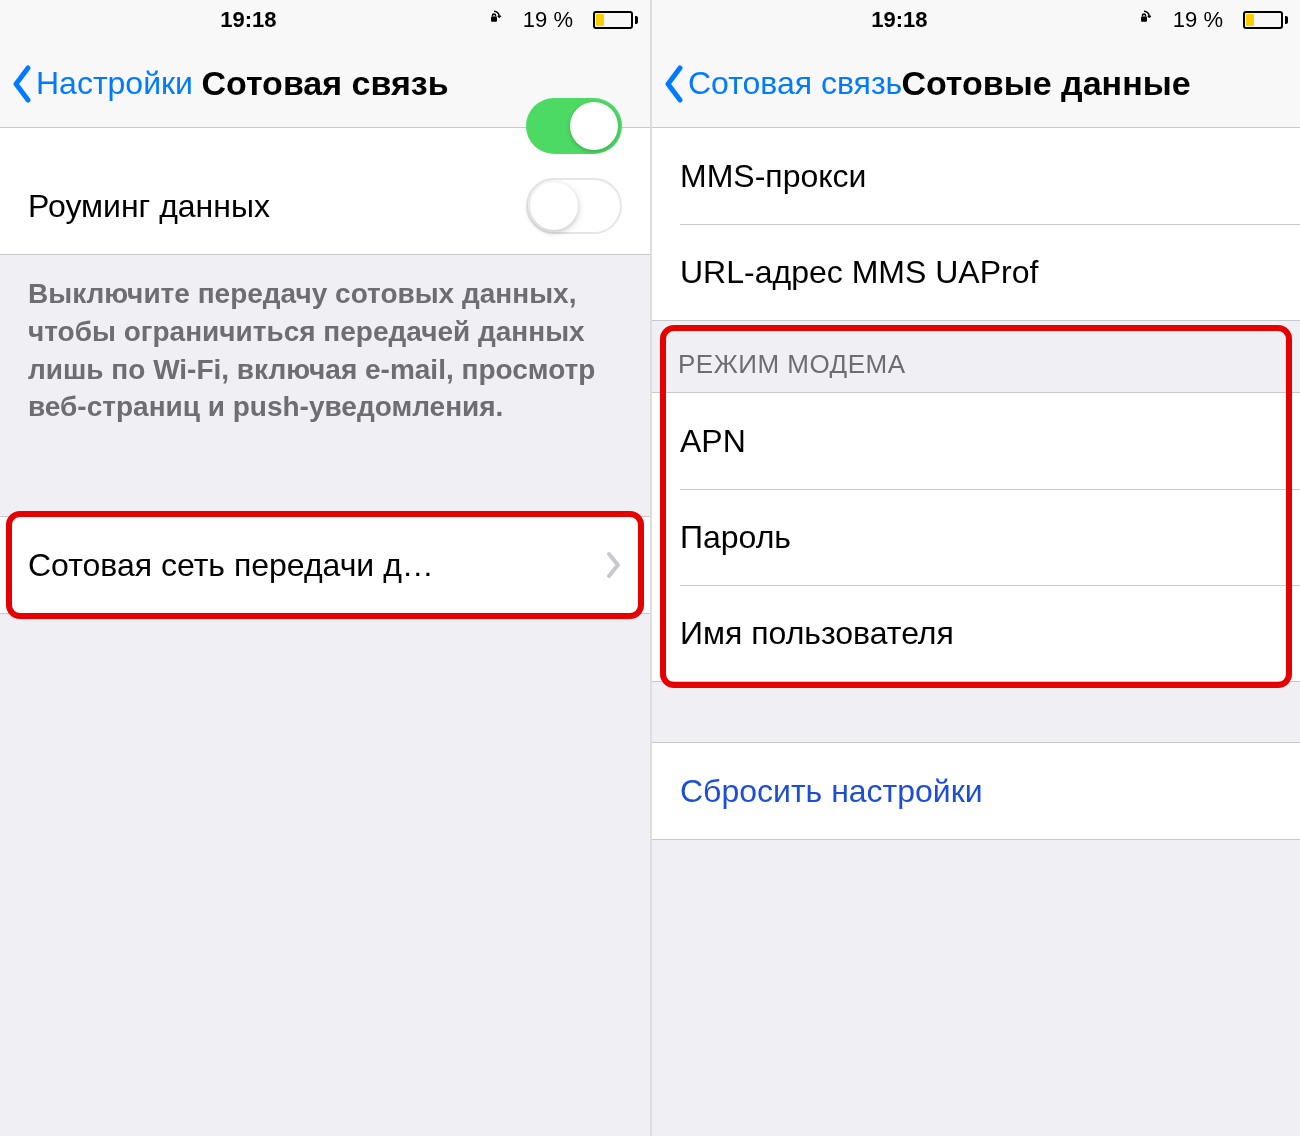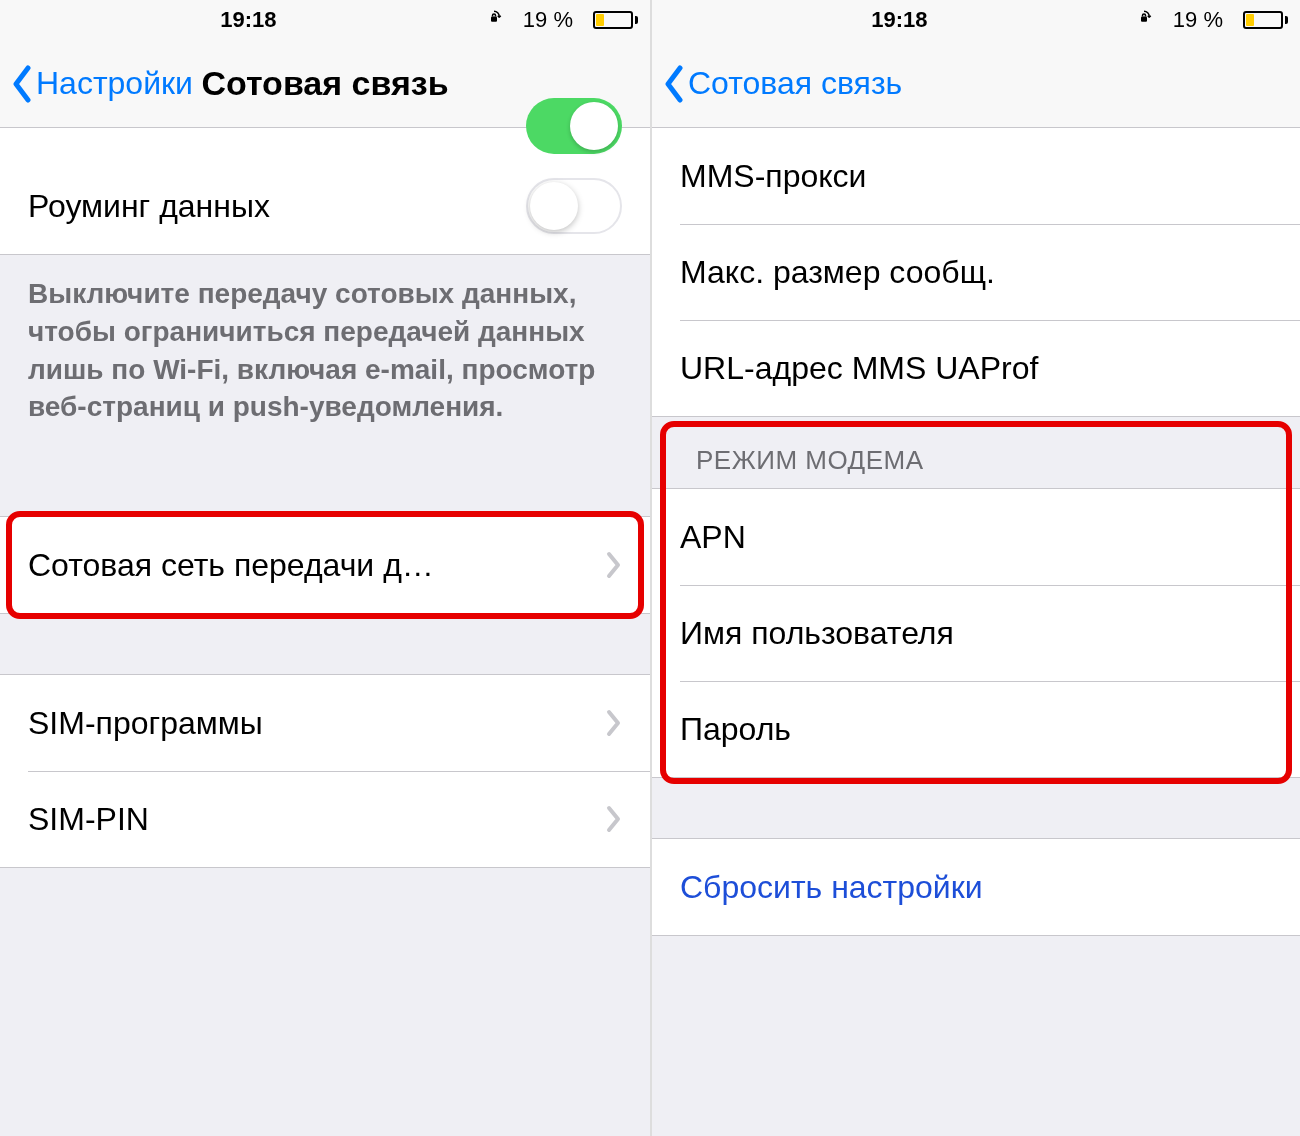--- a/index.html
+++ b/index.html
@@ -151,21 +151,21 @@
 
   .footer-text {
     padding: 20px 28px 30px;
     font-size: 28px;
     line-height: 1.35;
     color: #6d6d72;
     font-weight: bold;
   }
 
   .section-header {
-    padding: 28px 44px 12px;
+    padding: 28px 26px 12px;
     font-size: 26px;
     color: #6d6d72;
     letter-spacing: 0.5px;
   }
   .gap { height: 60px; }
 
   
   .highlight-box {
     position: absolute;
     border: 6px solid #e60000;
@@ -233,38 +233,20 @@
         <svg viewBox="0 0 16 28">
             <polyline points="3,3 12,14 3,25" fill="none" stroke="#c7c7cc" stroke-width="4" stroke-linecap="round" stroke-linejoin="round"></polyline>
           </svg>
       </span>
     </div>
     <div class="highlight-box" style="left:6px; right:6px; top:-6px; bottom:-6px;"></div>
   </div>
 
   <div class="gap"></div>
 
-  <div class="group">
-    <div class="row">
-      <span class="label">SIM-программы</span>
-      <span class="chevron">
-        <svg viewBox="0 0 16 28">
-            <polyline points="3,3 12,14 3,25" fill="none" stroke="#c7c7cc" stroke-width="4" stroke-linecap="round" stroke-linejoin="round"></polyline>
-          </svg>
-      </span>
-    </div>
-    <div class="row">
-      <span class="label">SIM-PIN</span>
-      <span class="chevron">
-        <svg viewBox="0 0 16 28">
-            <polyline points="3,3 12,14 3,25" fill="none" stroke="#c7c7cc" stroke-width="4" stroke-linecap="round" stroke-linejoin="round"></polyline>
-          </svg>
-      </span>
-    </div>
-  </div>
 
 </div>
 
 <div class="screen">
 
   <div class="status-bar">
     <div class="status-left"></div>
     <div class="status-center">19:18</div>
     <div class="status-right">
       <span class="lock-icon">
@@ -287,46 +269,44 @@
 
   <div class="nav-bar">
     <div class="nav-back">
       <span class="nav-back-chevron">
         <svg viewBox="0 0 24 38">
             <polyline points="18,3 6,19 18,35" fill="none" stroke="#007aff" stroke-width="5" stroke-linecap="round" stroke-linejoin="round"></polyline>
           </svg>
       </span>
       <span>Сотовая связь</span>
     </div>
+    <div class="nav-title shift-right">Сотовые данные</div>
   </div>
 
   <div class="group no-top">
     <div class="row">
       <span class="label">MMS-прокси</span>
-    </div>
-    <div class="row">
-      <span class="label">Макс. размер сообщ.</span>
     </div>
     <div class="row">
       <span class="label">URL-адрес MMS UAProf</span>
     </div>
   </div>
 
   <div style="position:relative;">
     <div class="section-header">РЕЖИМ МОДЕМА</div>
 
     <div class="group">
       <div class="row">
         <span class="label">APN</span>
       </div>
       <div class="row">
-        <span class="label">Имя пользователя</span>
+        <span class="label">Пароль</span>
       </div>
       <div class="row">
-        <span class="label">Пароль</span>
+        <span class="label">Имя пользователя</span>
       </div>
     </div>
 
     <div class="highlight-box" style="left:8px; right:8px; top:4px; bottom:-6px;"></div>
   </div>
 
   <div class="gap"></div>
 
   <div class="group">
     <div class="row link">

